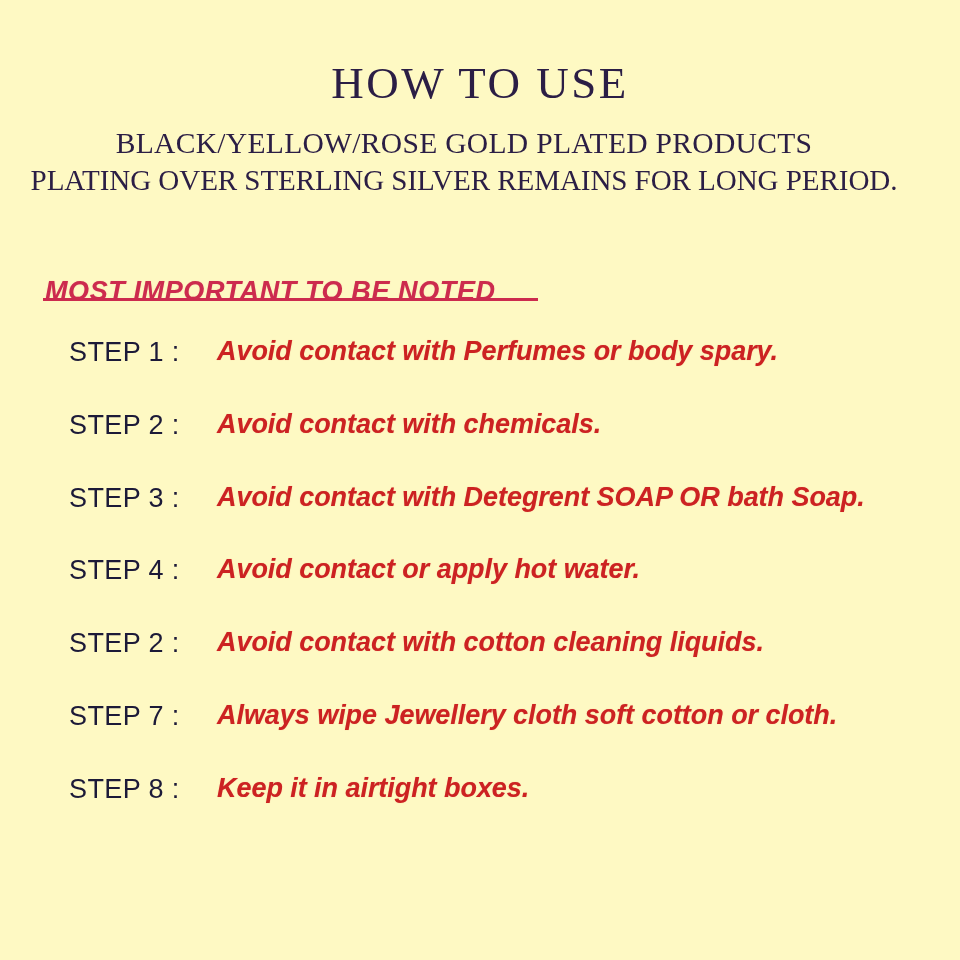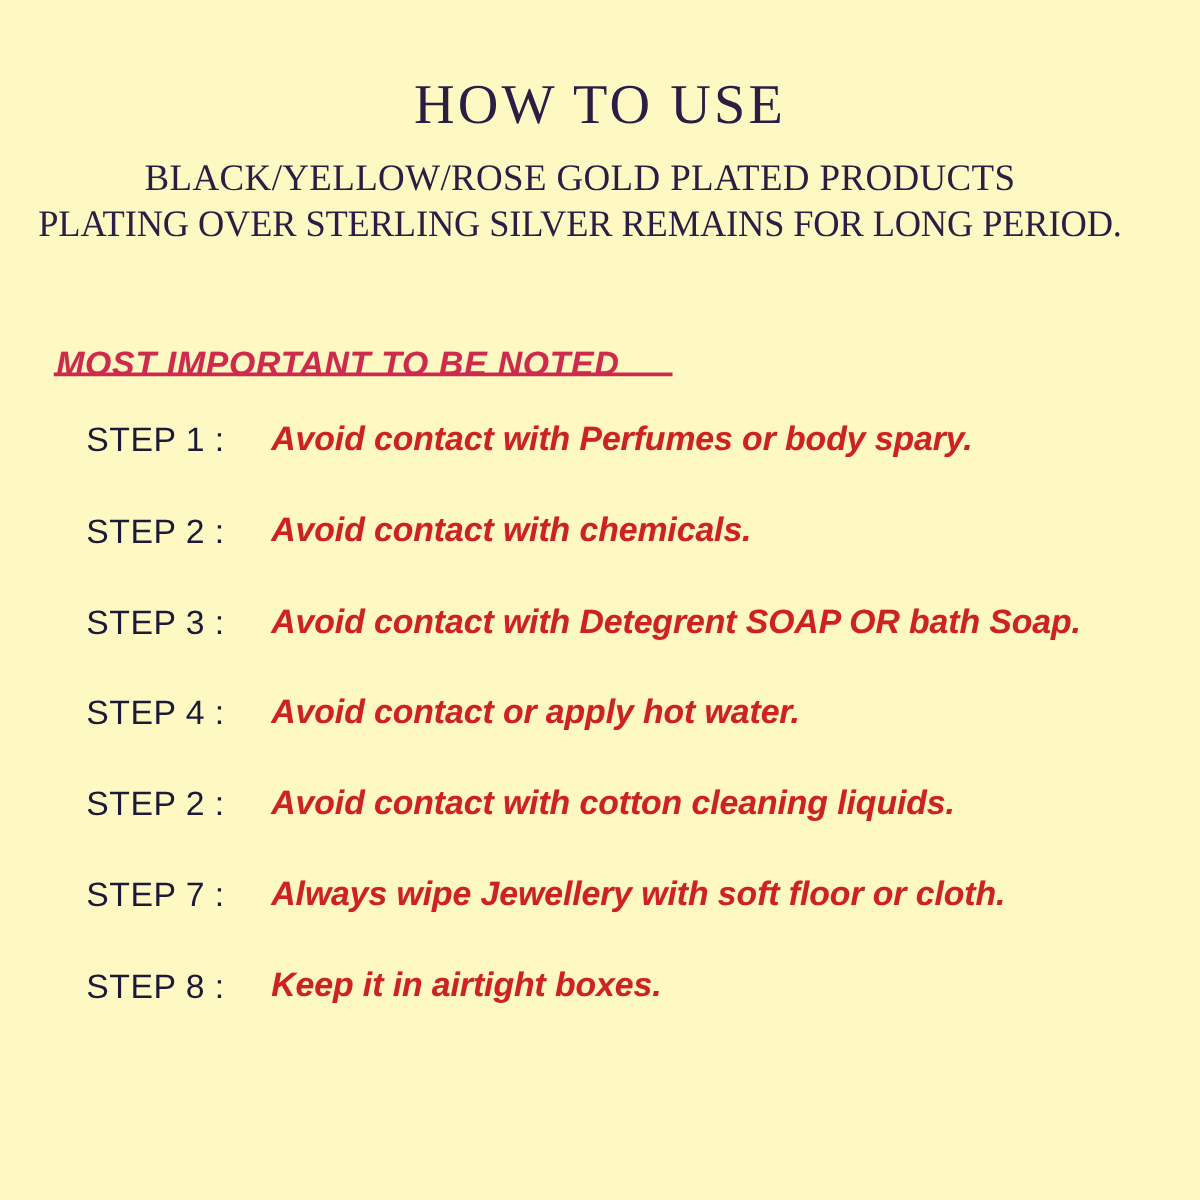--- a/index.html
+++ b/index.html
@@ -185,21 +185,21 @@
     </div>
 
     <div class="step-row">
       <span class="step-label">STEP 2 :</span>
       <span class="step-text">Avoid contact with cotton cleaning liquids.</span>
     </div>
 
 
     <div class="step-row">
       <span class="step-label">STEP 7 :</span>
-      <span class="step-text">Always wipe Jewellery with soft floor or cloth.</span>
+      <span class="step-text">Always wipe Jewellery cloth soft cotton or cloth.</span>
     </div>
 
     <div class="step-row">
       <span class="step-label">STEP 8 :</span>
       <span class="step-text">Keep it in airtight boxes.</span>
     </div>
 
   </div>
 
 </div>

